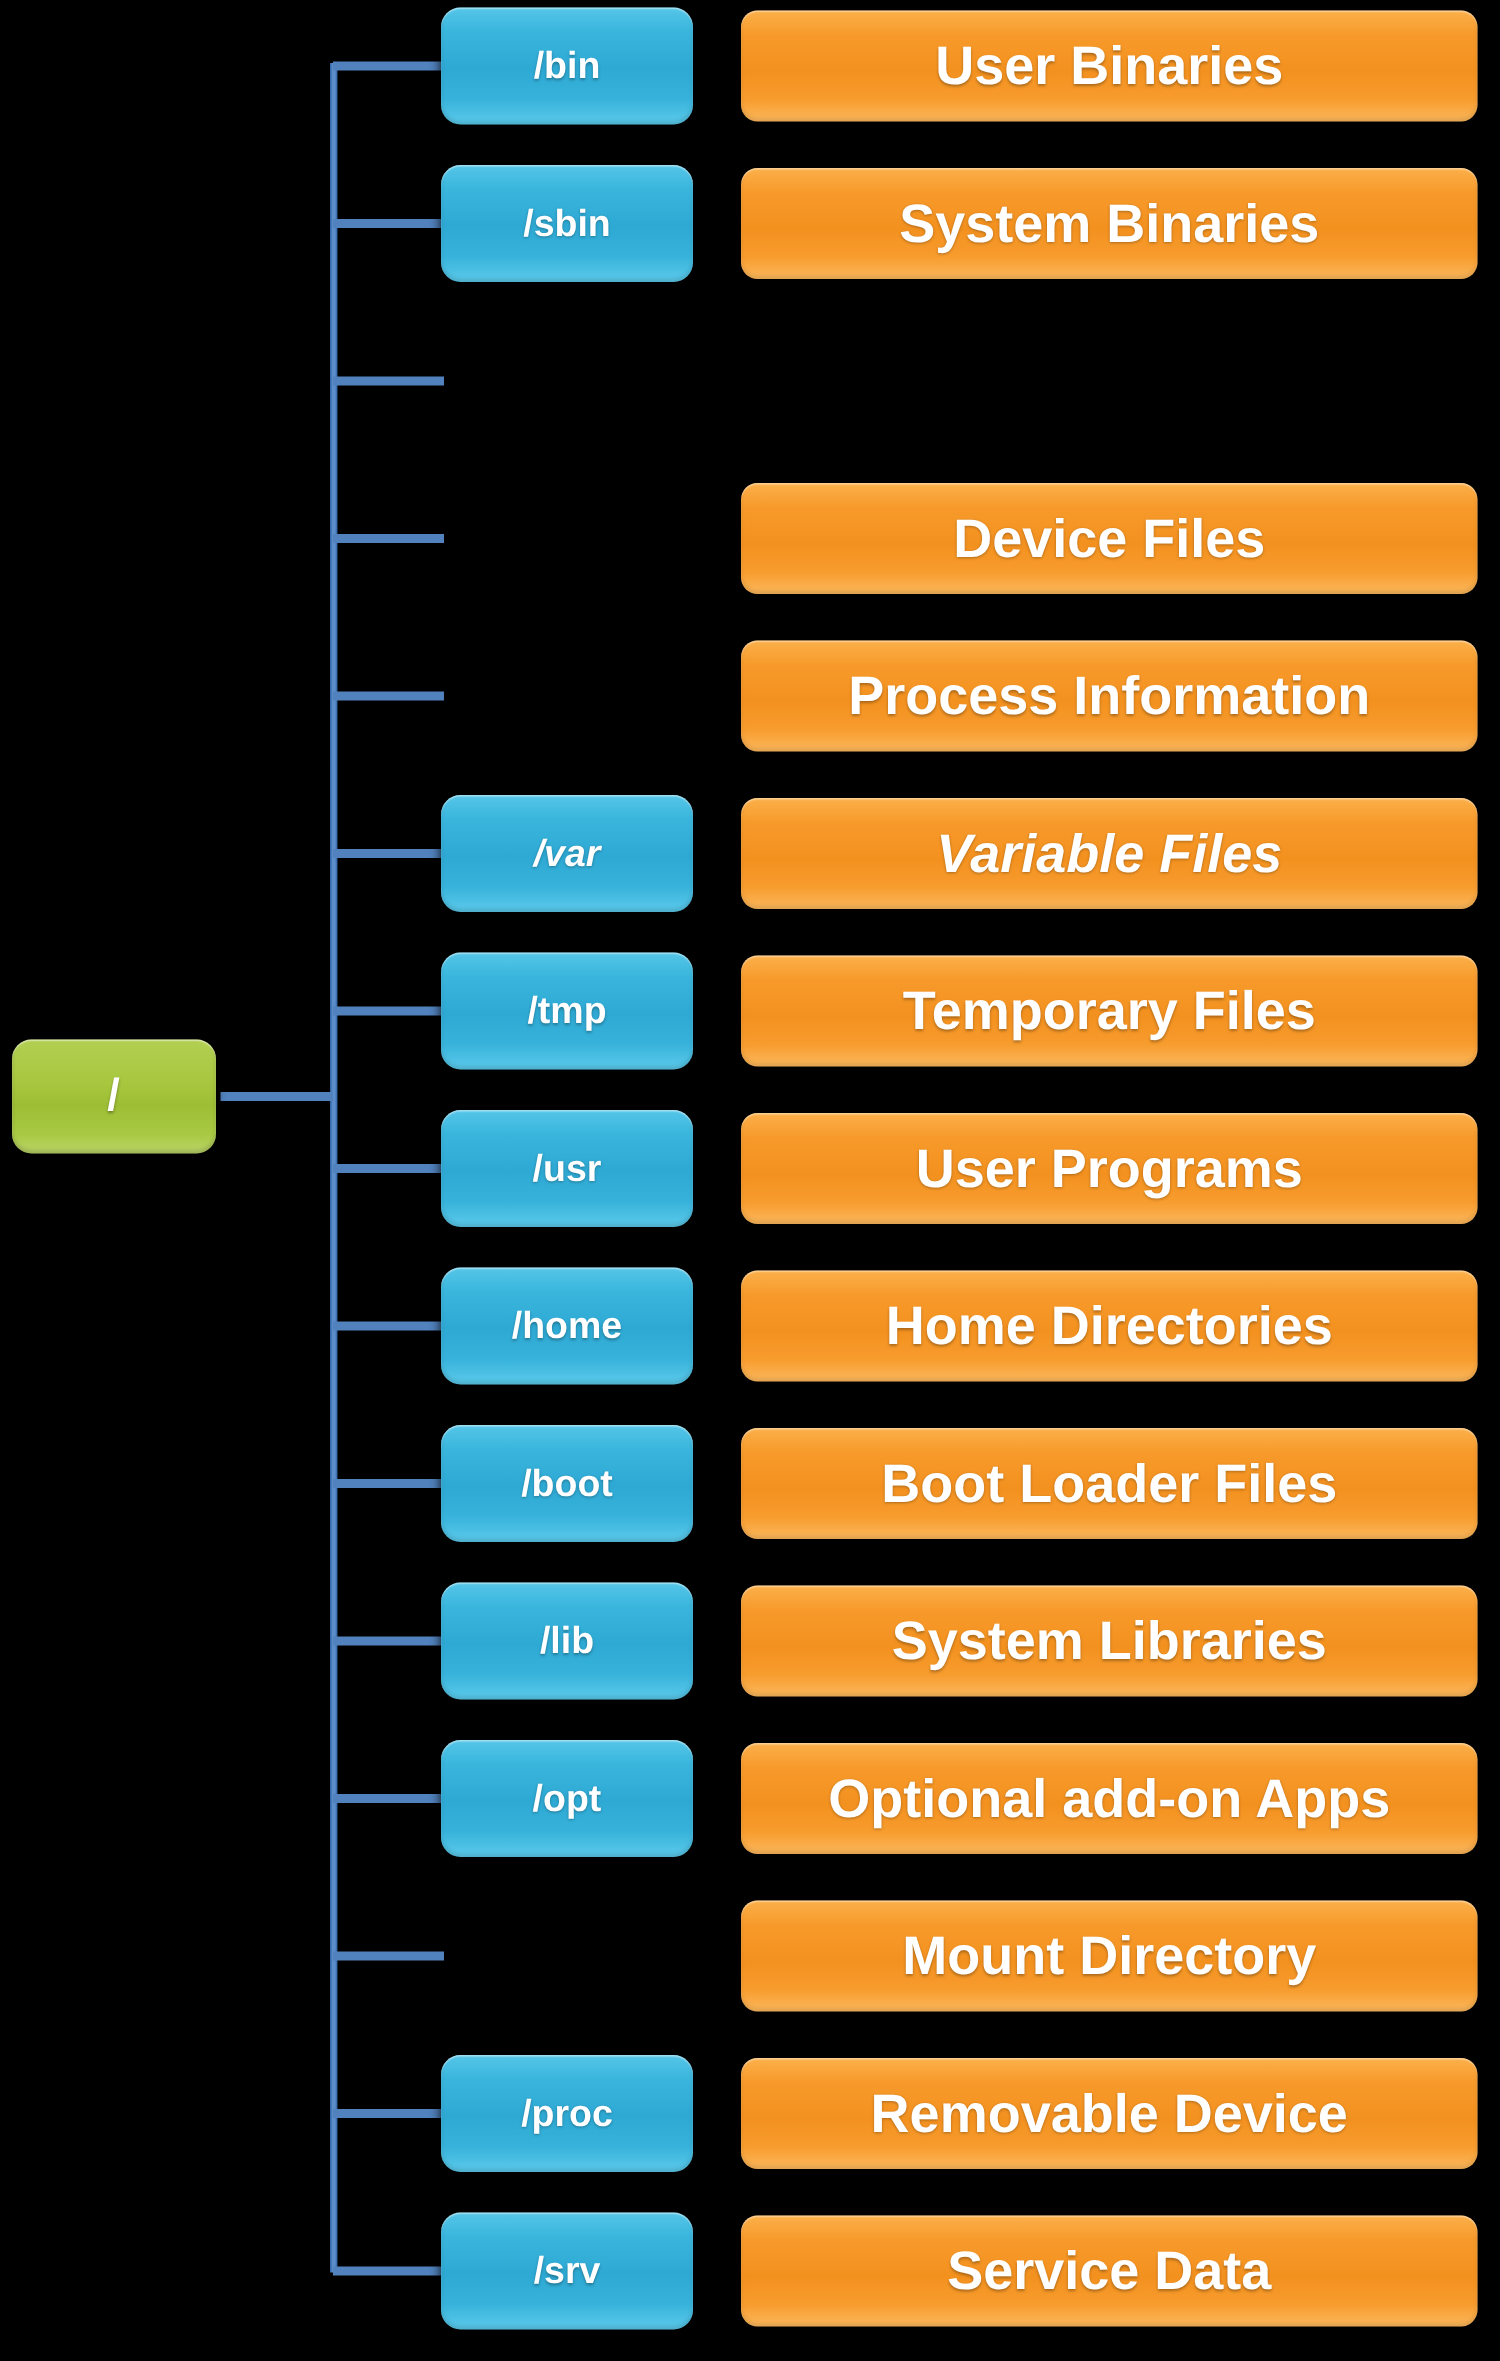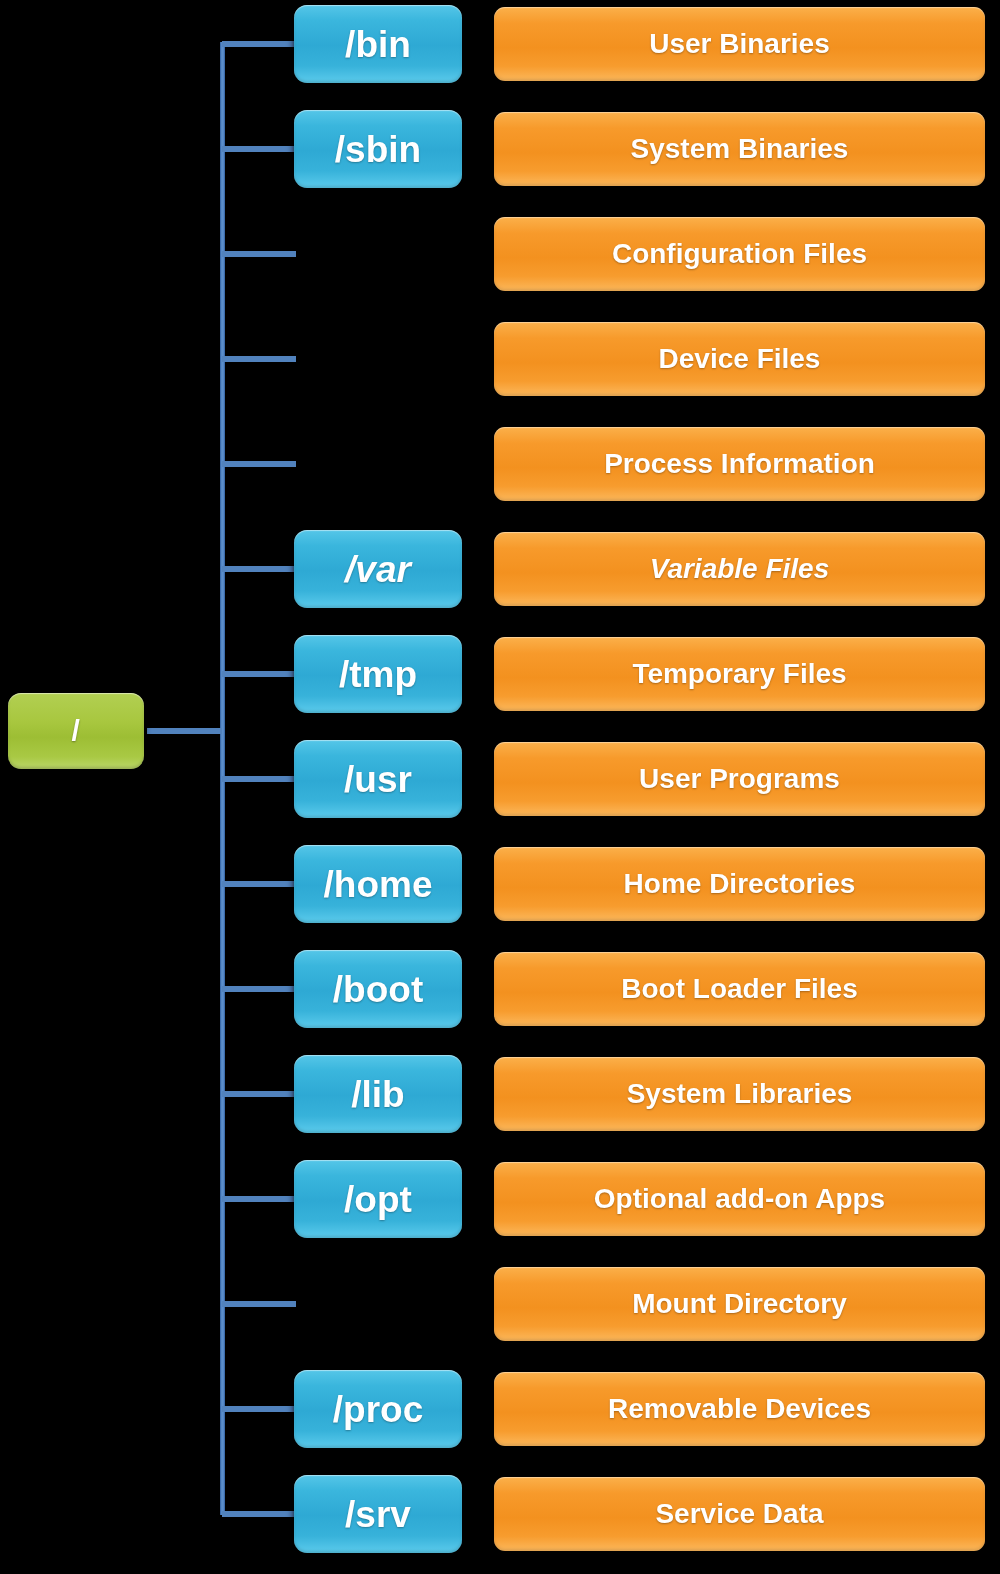--- a/index.html
+++ b/index.html
@@ -99,21 +99,21 @@
                 #5ccbec 100%);
     box-shadow: 0 3px 7px rgba(0,0,0,0.9),
                 inset 0 1px 1px rgba(255,255,255,0.5),
                 inset 0 -2px 3px rgba(0,0,0,0.15);
     display: flex;
     align-items: center;
     justify-content: center;
   }
   .dir-label {
     color: #ffffff;
-    font-size: 37px;
+    font-size: 25px;
     font-weight: bold;
     line-height: 1;
     text-shadow: 0 1px 2px rgba(0,0,0,0.3);
   }
 
   .desc-box {
     position: absolute;
     left: 494px;
     top: 2px;
     width: 491px;
@@ -127,21 +127,21 @@
                 #fcb85c 100%);
     box-shadow: 0 3px 7px rgba(0,0,0,0.9),
                 inset 0 1px 1px rgba(255,255,255,0.45),
                 inset 0 -2px 3px rgba(0,0,0,0.12);
     display: flex;
     align-items: center;
     justify-content: center;
   }
   .desc-label {
     color: #ffffff;
-    font-size: 28px;
+    font-size: 36px;
     font-weight: bold;
     line-height: 1;
     text-shadow: 0 1px 2px rgba(0,0,0,0.3);
     white-space: nowrap;
   }
 </style>
 </head>
 <body>
 
 <div id="diagram">
@@ -168,23 +168,20 @@
       <div class="row" style="top: 110px;">
         <div class="dir-box">
           <span class="dir-label">/sbin</span>
         </div>
         <div class="desc-box">
           <span class="desc-label">System Binaries</span>
         </div>
       </div>
       <div class="branch-stub" style="top: 251px;"></div>
       <div class="row" style="top: 215px;">
-        <div class="desc-box">
-          <span class="desc-label">Configuration Files</span>
-        </div>
       </div>
       <div class="branch-stub" style="top: 356px;"></div>
       <div class="row" style="top: 320px;">
         <div class="desc-box">
           <span class="desc-label">Device Files</span>
         </div>
       </div>
       <div class="branch-stub" style="top: 461px;"></div>
       <div class="row" style="top: 425px;">
         <div class="desc-box">
@@ -259,21 +256,21 @@
         <div class="desc-box">
           <span class="desc-label">Mount Directory</span>
         </div>
       </div>
       <div class="branch-stub" style="top: 1406px;"></div>
       <div class="row" style="top: 1370px;">
         <div class="dir-box">
           <span class="dir-label">/proc</span>
         </div>
         <div class="desc-box">
-          <span class="desc-label">Removable Devices</span>
+          <span class="desc-label">Removable Device</span>
         </div>
       </div>
       <div class="branch-stub" style="top: 1511px;"></div>
       <div class="row" style="top: 1475px;">
         <div class="dir-box">
           <span class="dir-label">/srv</span>
         </div>
         <div class="desc-box">
           <span class="desc-label">Service Data</span>
         </div>

